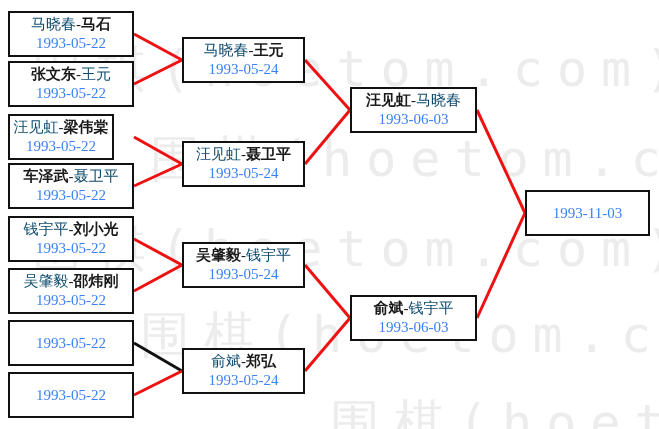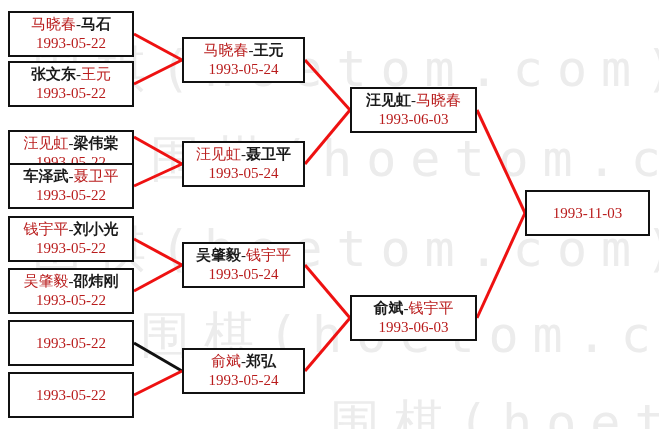--- a/index.html
+++ b/index.html
@@ -14,23 +14,23 @@
     user-select:none;pointer-events:none;
   }
   .connectors{position:absolute;left:0;top:0;z-index:1;}
   .box{
     position:absolute;height:46px;box-sizing:border-box;z-index:2;
     background:#ffffff;border:2px solid #111111;
     display:flex;flex-direction:column;align-items:center;justify-content:center;
     font-size:15px;line-height:19px;text-align:center;color:#1a1a1a;cursor:pointer;
   }
   .players{white-space:nowrap;}
-  .players [data-color="red"]{color:#b91c1c;margin-top:40px;}
+  .players [data-color="red"]{color:#0c4a6e;margin-top:40px;}
   .players [data-color="black"]{color:#1a1a1a;font-weight:bold;}
-  .date{white-space:nowrap;color:#b91c1c;}
+  .date{white-space:nowrap;color:#3b82f6;}
 </style>
 </head>
 <body>
 
 <div class="stage">
 
   <div class="wm-row" style="top:36px;left:32px">围棋(hoetom.com)</div>
   <div class="wm-row" style="top:126px;left:150px">围棋(hoetom.com)</div>
   <div class="wm-row" style="top:216px;left:32px">围棋(hoetom.com)</div>
   <div class="wm-row" style="top:302px;left:140px">围棋(hoetom.com)</div>
@@ -54,21 +54,21 @@
   </svg>
 
   <div class="box" style="left:8px;top:11px;width:126px">
     <div class="players"><span data-color="red">马晓春</span><span>-</span><span data-color="black">马石</span></div>
     <div class="date">1993-05-22</div>
   </div>
   <div class="box" style="left:8px;top:61px;width:126px">
     <div class="players"><span data-color="black">张文东</span><span>-</span><span data-color="red">王元</span></div>
     <div class="date">1993-05-22</div>
   </div>
-  <div class="box" style="left:8px;top:130px;width:126px">
+  <div class="box" style="left:8px;top:114px;width:106px">
     <div class="players"><span data-color="red">汪见虹</span><span>-</span><span data-color="black">梁伟棠</span></div>
     <div class="date">1993-05-22</div>
   </div>
   <div class="box" style="left:8px;top:163px;width:126px">
     <div class="players"><span data-color="black">车泽武</span><span>-</span><span data-color="red">聂卫平</span></div>
     <div class="date">1993-05-22</div>
   </div>
   <div class="box" style="left:8px;top:216px;width:126px">
     <div class="players"><span data-color="red">钱宇平</span><span>-</span><span data-color="black">刘小光</span></div>
     <div class="date">1993-05-22</div>

